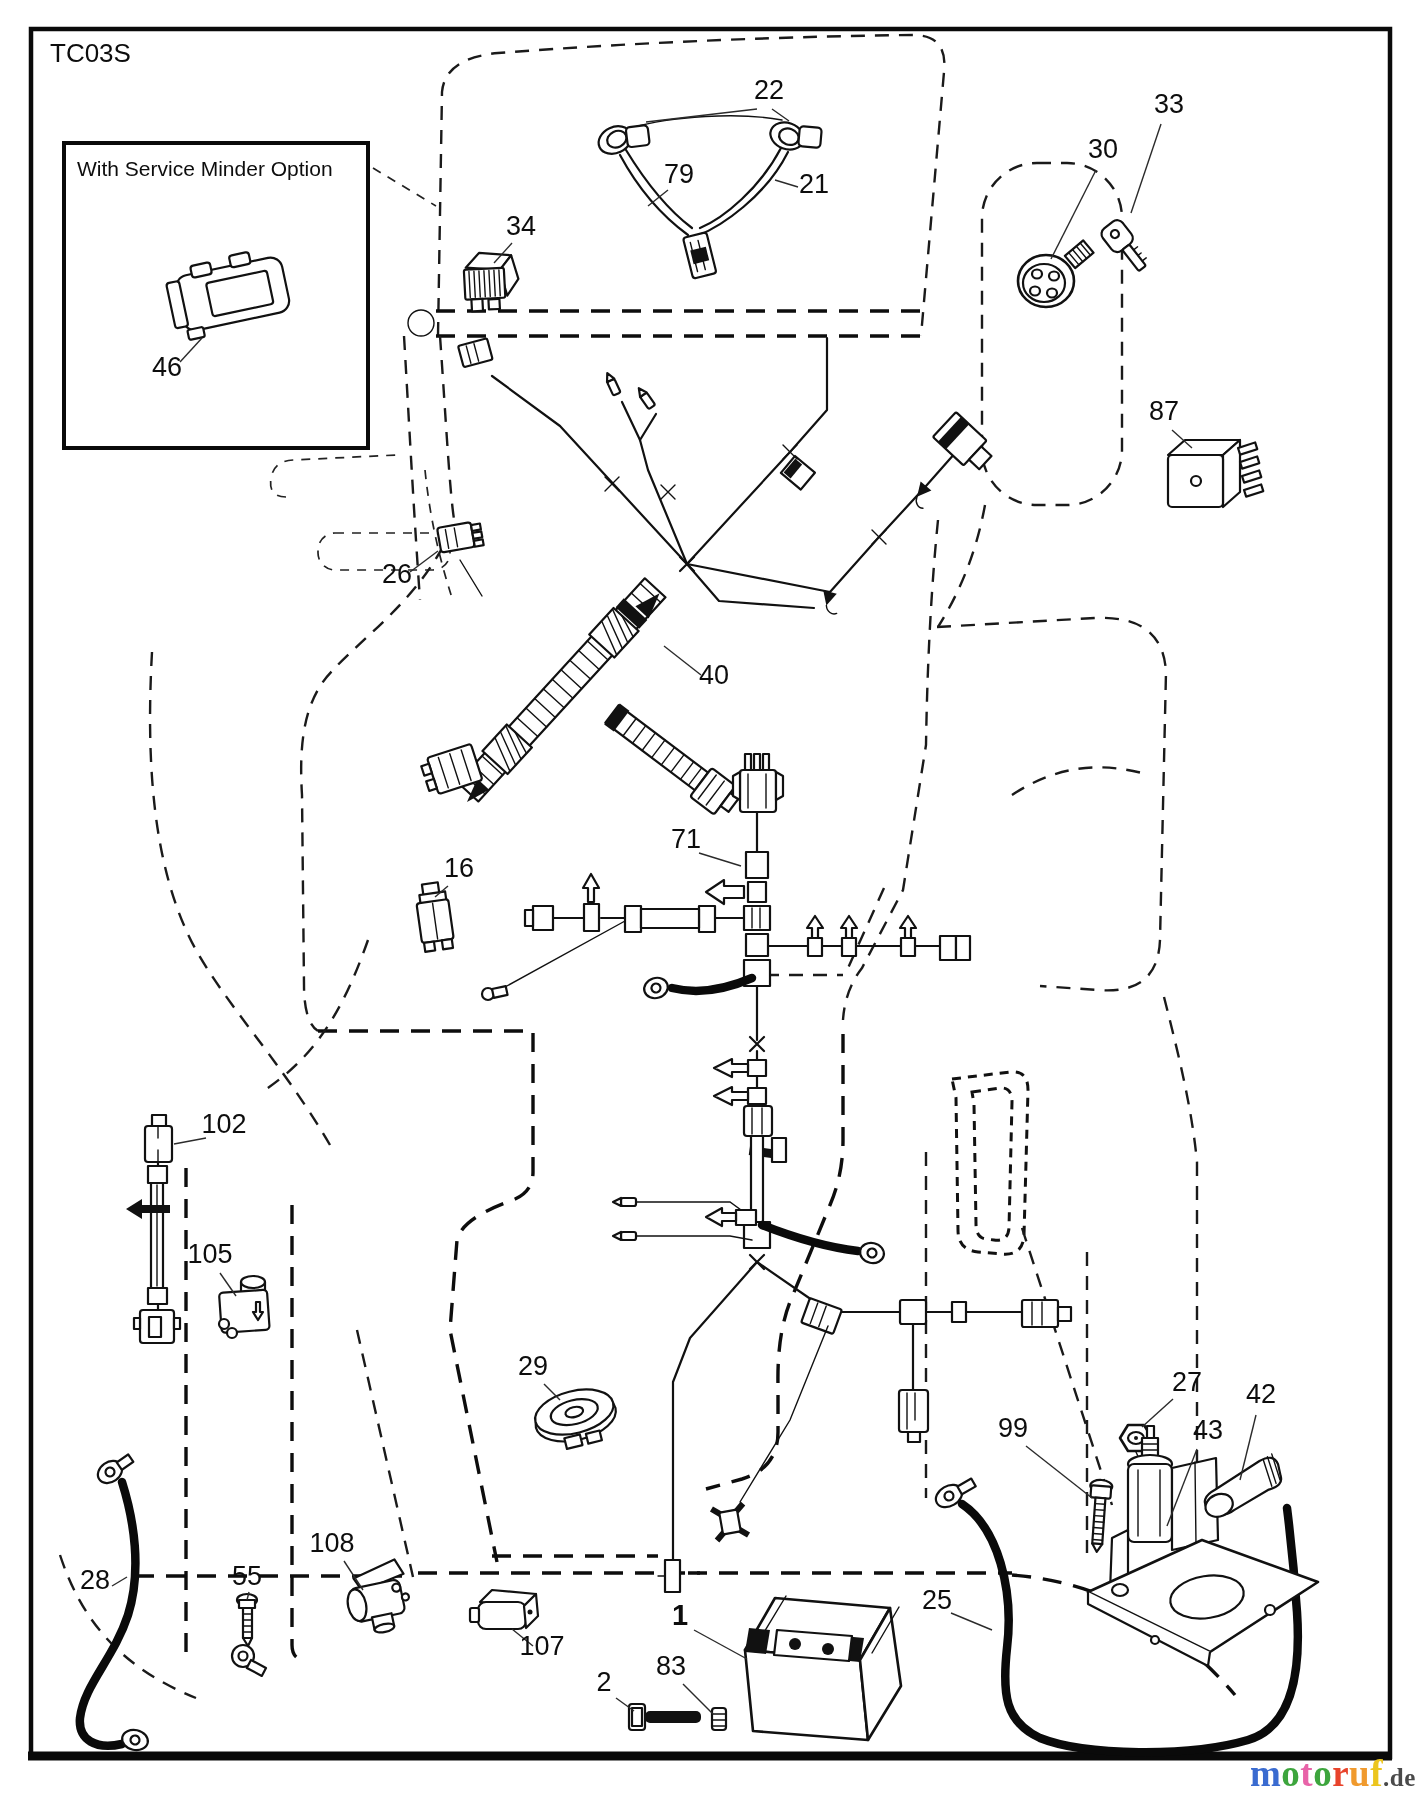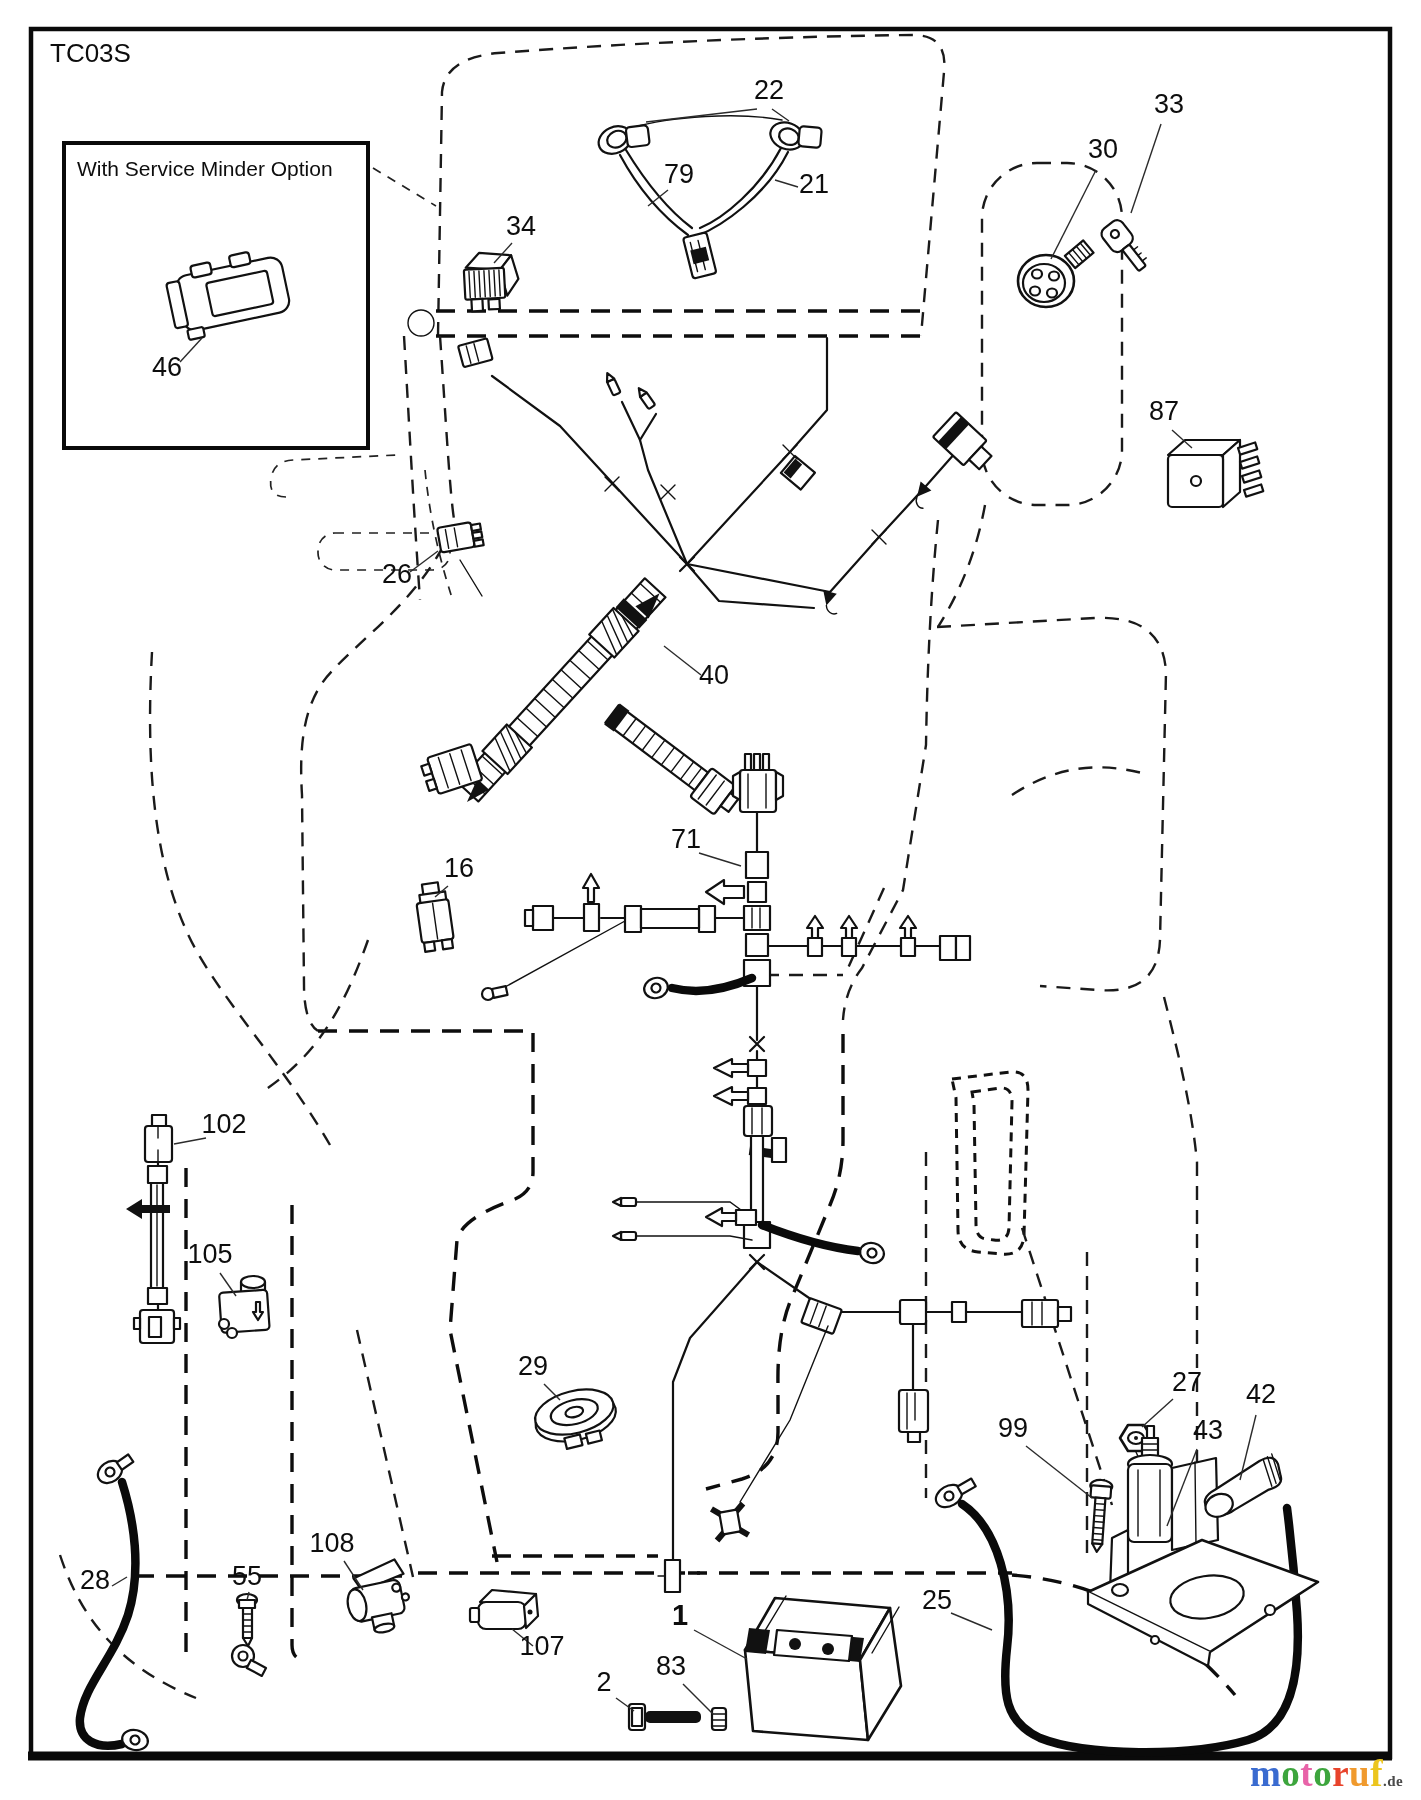--- a/index.html
+++ b/index.html
@@ -18,21 +18,21 @@
   .dashT{fill:none;stroke:#222;stroke-width:1.7;stroke-dasharray:9 8;}
   .dashG{fill:none;stroke:#111;stroke-width:3;stroke-dasharray:9 7;}
   .ldr{fill:none;stroke:#2b2b2b;stroke-width:1.4;}
   .plbl{font-family:"Liberation Sans",sans-serif;font-size:27px;fill:#0d0d0d;text-anchor:middle;}
   .plbl.bold{font-weight:bold;font-size:29px;}
   .title{font-family:"Liberation Sans",sans-serif;font-size:26px;fill:#0d0d0d;}
   .boxtitle{font-family:"Liberation Sans",sans-serif;font-size:21px;fill:#0d0d0d;}
   
   .wm{position:absolute;left:1250px;top:1752px;font-family:"Liberation Serif",serif;
       font-weight:bold;font-size:37px;letter-spacing:0.5px;white-space:nowrap;}
-  .wm .suffix{font-size:15px;font-weight:bold;}
+  .wm .suffix{font-size:25px;font-weight:bold;}
 </style>
 </head>
 <body>
 
 <div class="stage">
 <svg width="1421" height="1800" viewBox="0 0 1421 1800" xmlns="http://www.w3.org/2000/svg">
 
   <g>
     <rect x="31" y="29" width="1359" height="1728" fill="none" stroke="#0a0a0a" stroke-width="4.5"></rect>
     <line x1="28" y1="1756" x2="1392" y2="1756" stroke="#0a0a0a" stroke-width="9"></line>

